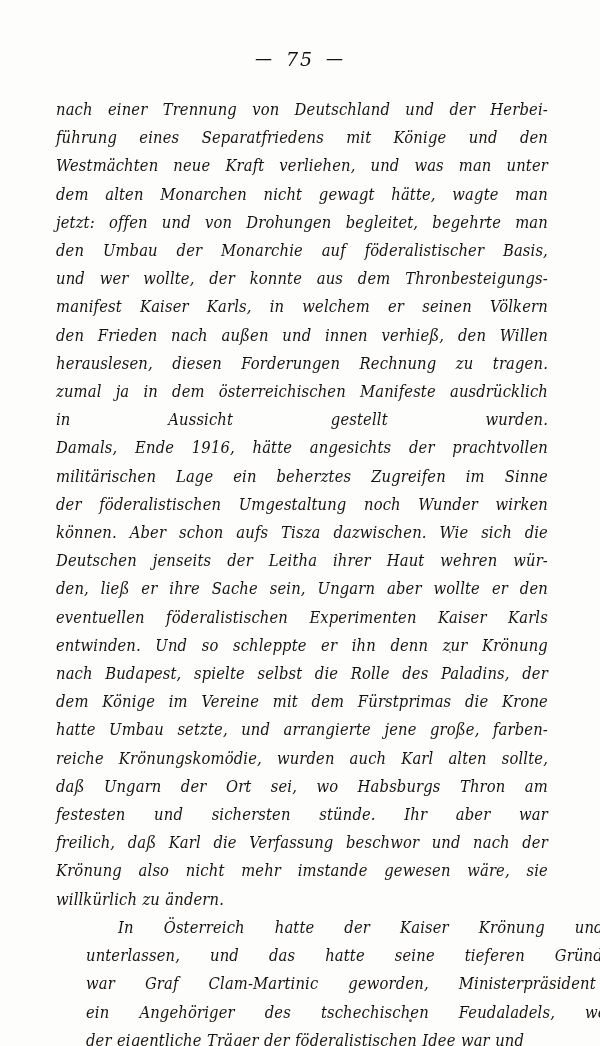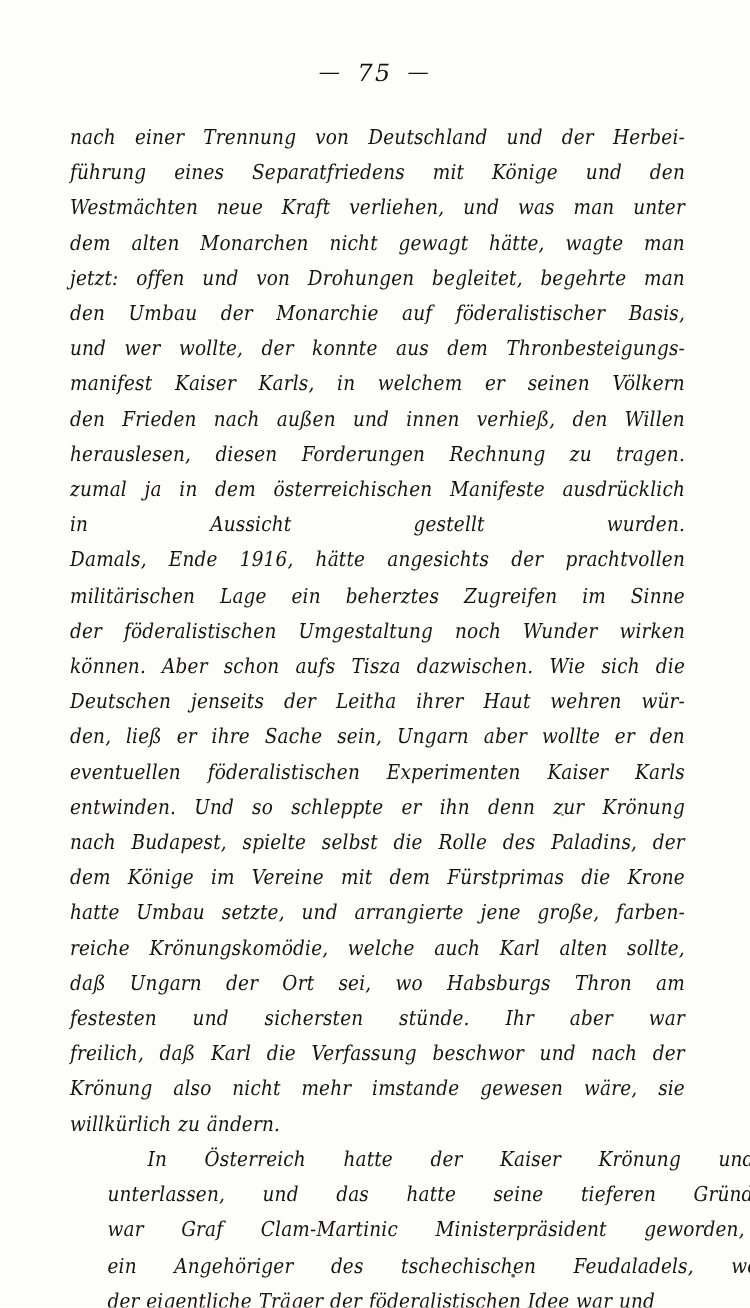--- a/index.html
+++ b/index.html
@@ -317,21 +317,21 @@
           <span>setzte,</span>
           <span>und</span>
           <span>arrangierte</span>
           <span>jene</span>
           <span>große,</span>
           <span>farben-</span>
         </span>
         <span class="line justified">
           <span>reiche</span>
           <span>Krönungskomödie,</span>
-          <span>welche</span>
+          <span>wurden</span>
           <span>auch</span>
           <span>Karl</span>
           <span>alten</span>
           <span>sollte,</span>
         </span>
         <span class="line justified">
           <span>daß</span>
           <span>Ungarn</span>
           <span>der</span>
           <span>Ort</span>
@@ -389,22 +389,22 @@
           <span>das</span>
           <span>hatte</span>
           <span>seine</span>
           <span>tieferen</span>
           <span>Gründe.</span>
         </span>
         <span class="line justified">
           <span>war</span>
           <span>Graf</span>
           <span>Clam-Martinic</span>
+          <span>geworden,</span>
           <span>Ministerpräsident</span>
-          <span>geworden,</span>
         </span>
         <span class="line justified">
           <span>ein</span>
           <span>Angehöriger</span>
           <span>des</span>
           <span>tschechischen</span>
           <span>Feudaladels,</span>
           <span>welcher</span>
         </span>
         <span class="line last justified-off">der eigentliche Träger der föderalistischen Idee war und</span>

